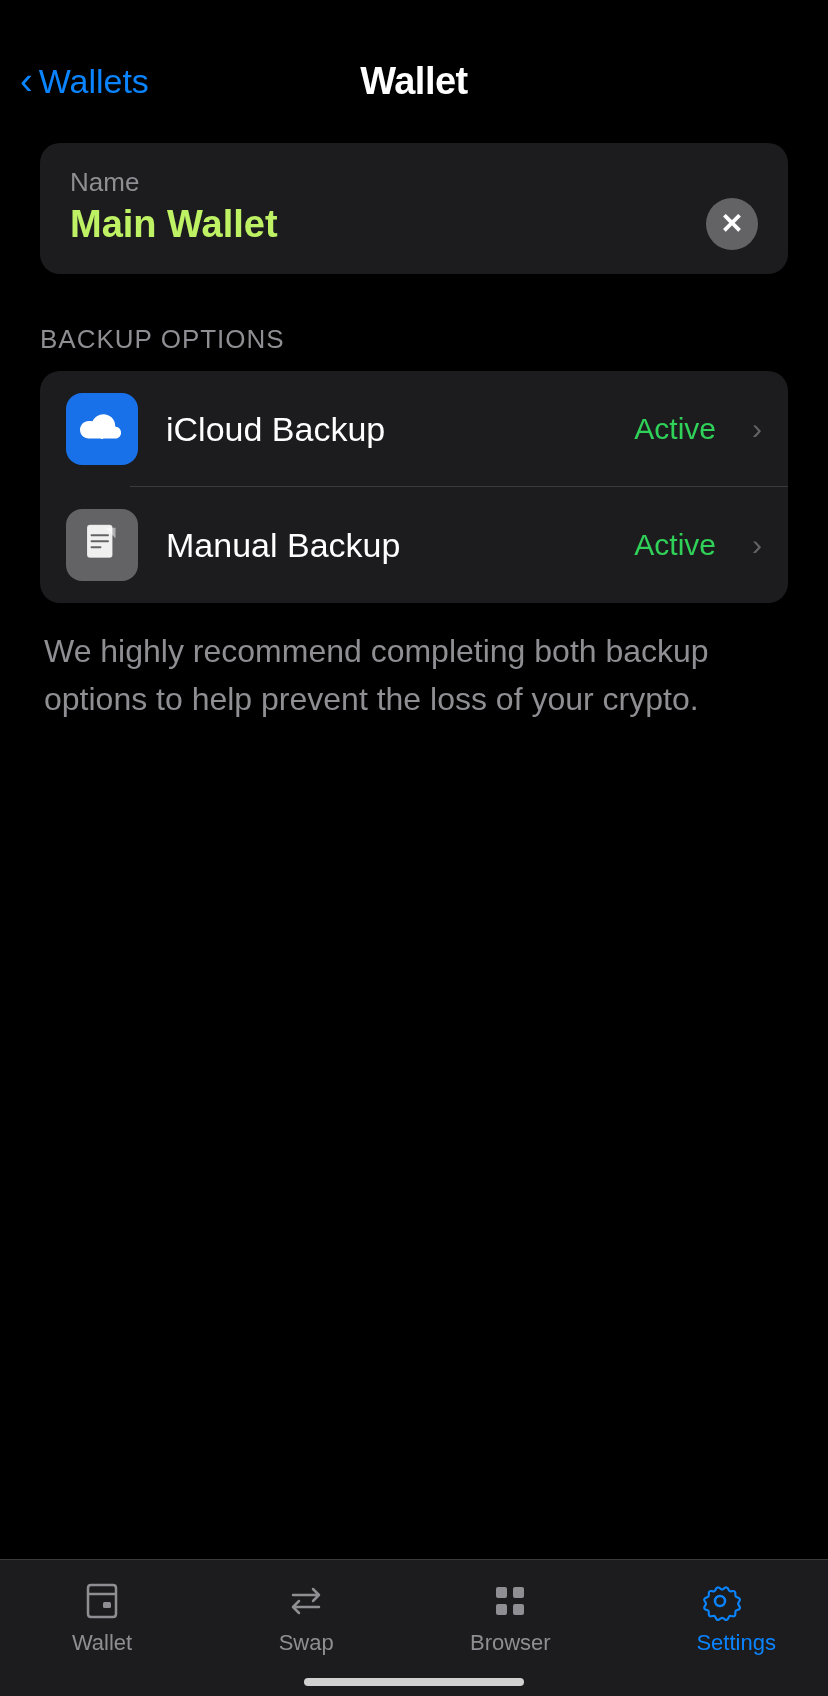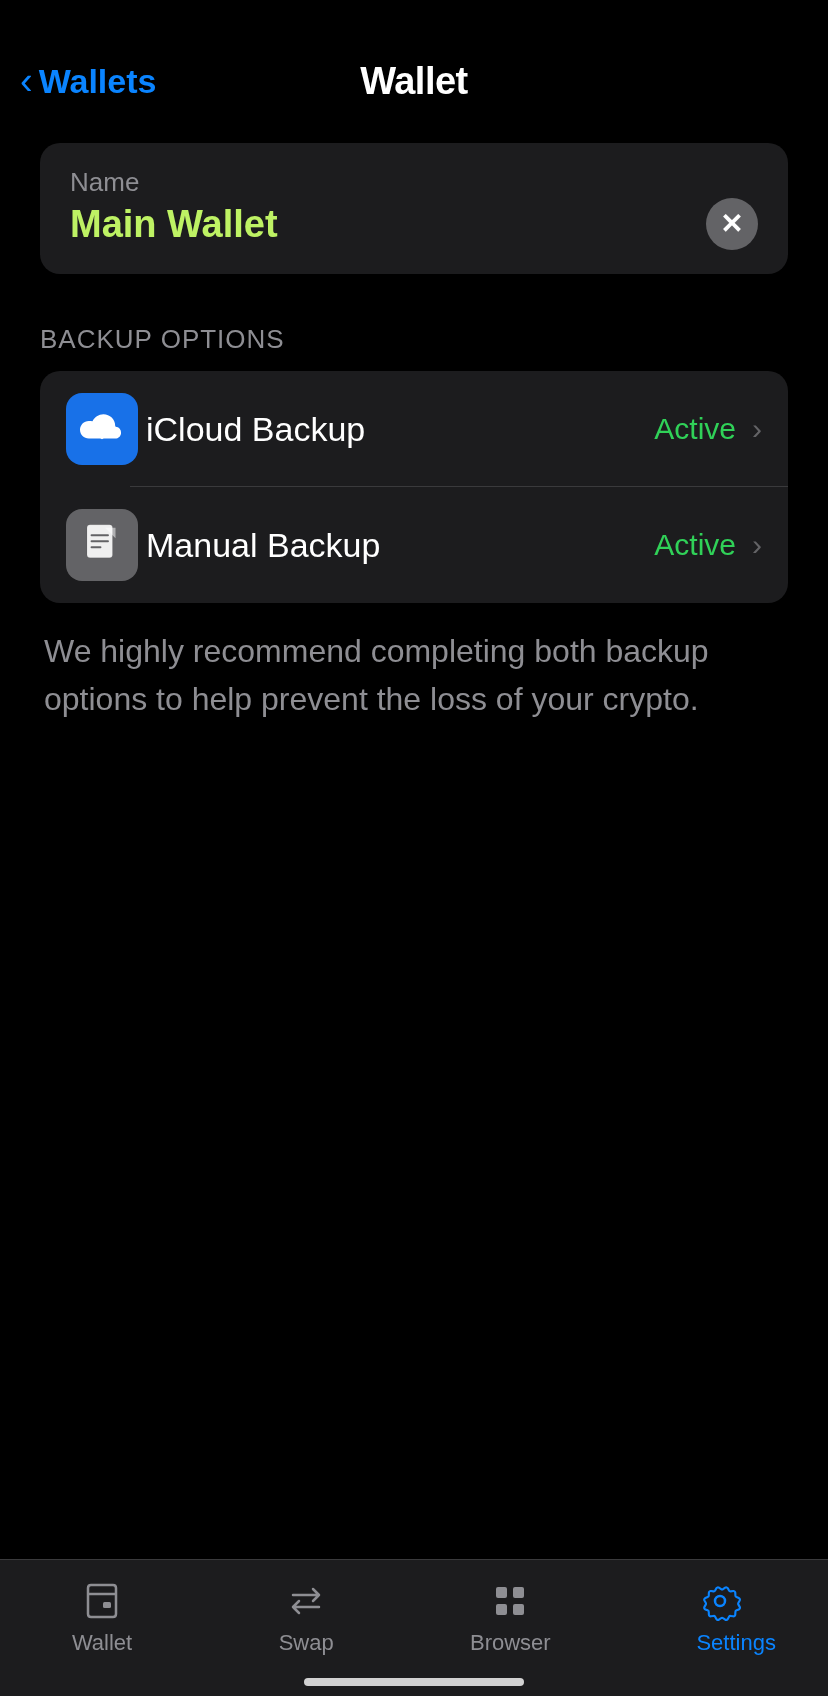--- a/index.html
+++ b/index.html
@@ -39,21 +39,20 @@
 
     .back-chevron {
       font-size: 38px;
       font-weight: 300;
       line-height: 1;
       margin-top: -2px;
     }
 
     .back-label {
       font-size: 34px;
-      font-weight: bold;
     }
 
     .page-title {
       font-size: 38px;
       font-weight: 700;
       color: #fff;
       letter-spacing: -0.5px;
     }
 
     
@@ -123,21 +122,21 @@
       border-radius: 20px;
       overflow: hidden;
       margin-bottom: 24px;
     }
 
     .backup-item {
       display: flex;
       align-items: center;
       padding: 22px 26px;
       cursor: pointer;
-      gap: 8px;
+      gap: 28px;
       position: relative;
     }
 
     .backup-item:not(:last-child)::after {
       content: '';
       position: absolute;
       bottom: 0;
       left: 90px;
       right: 0;
       height: 1px;

